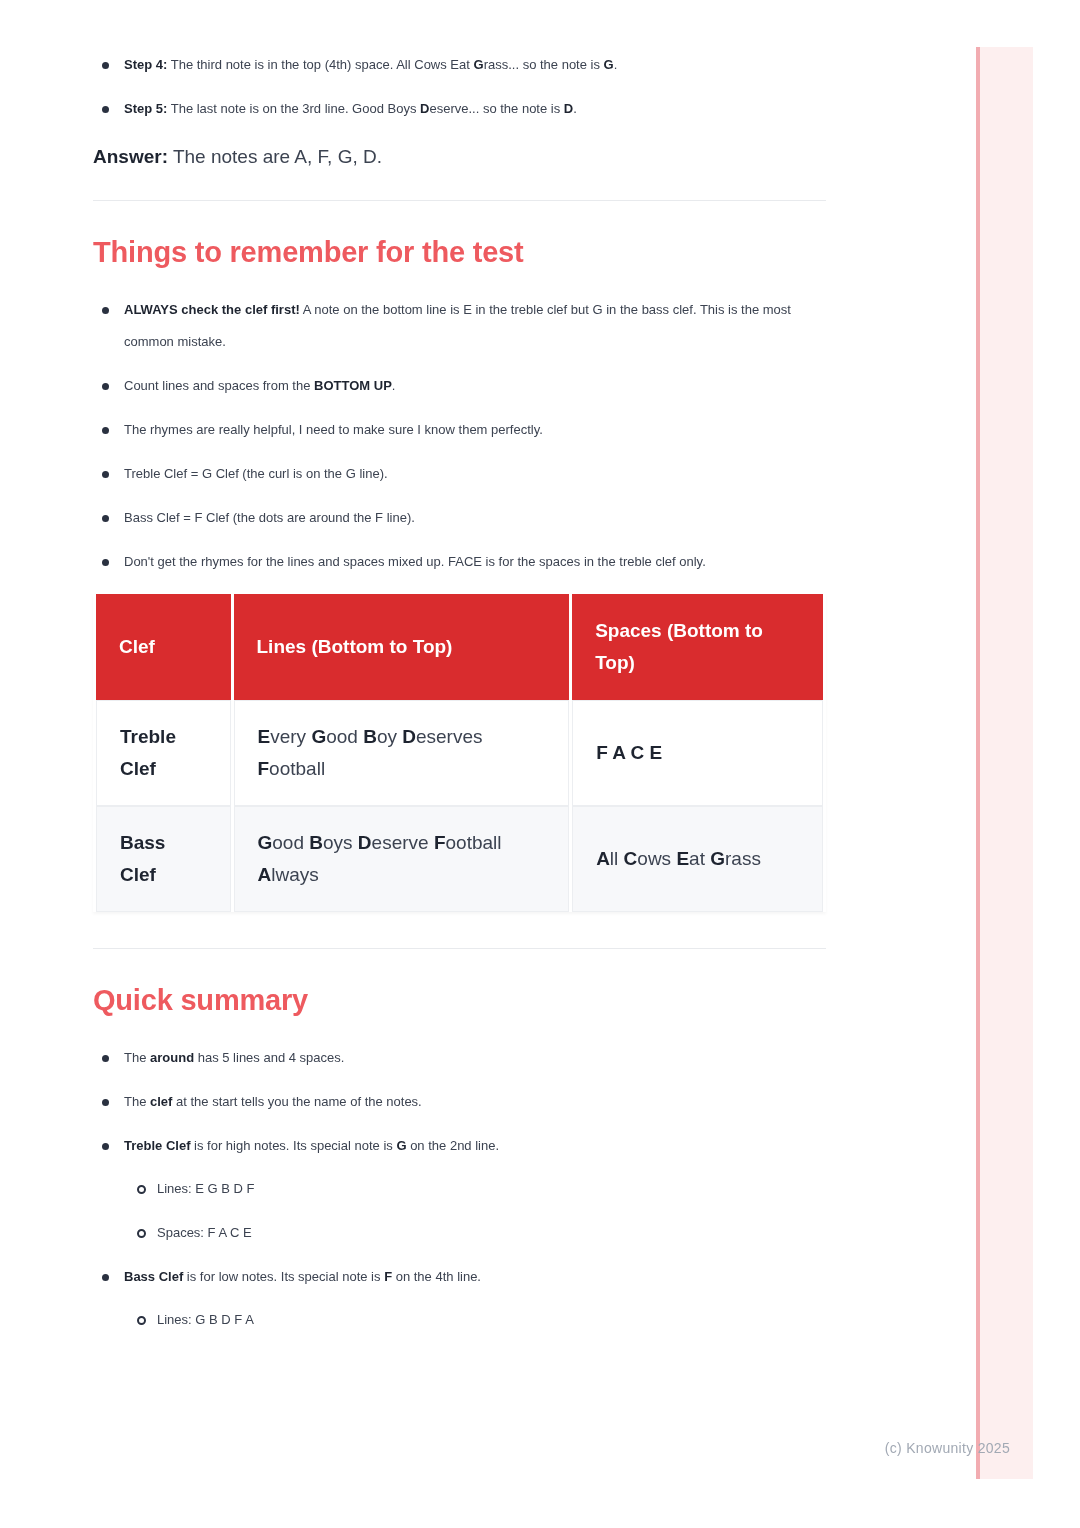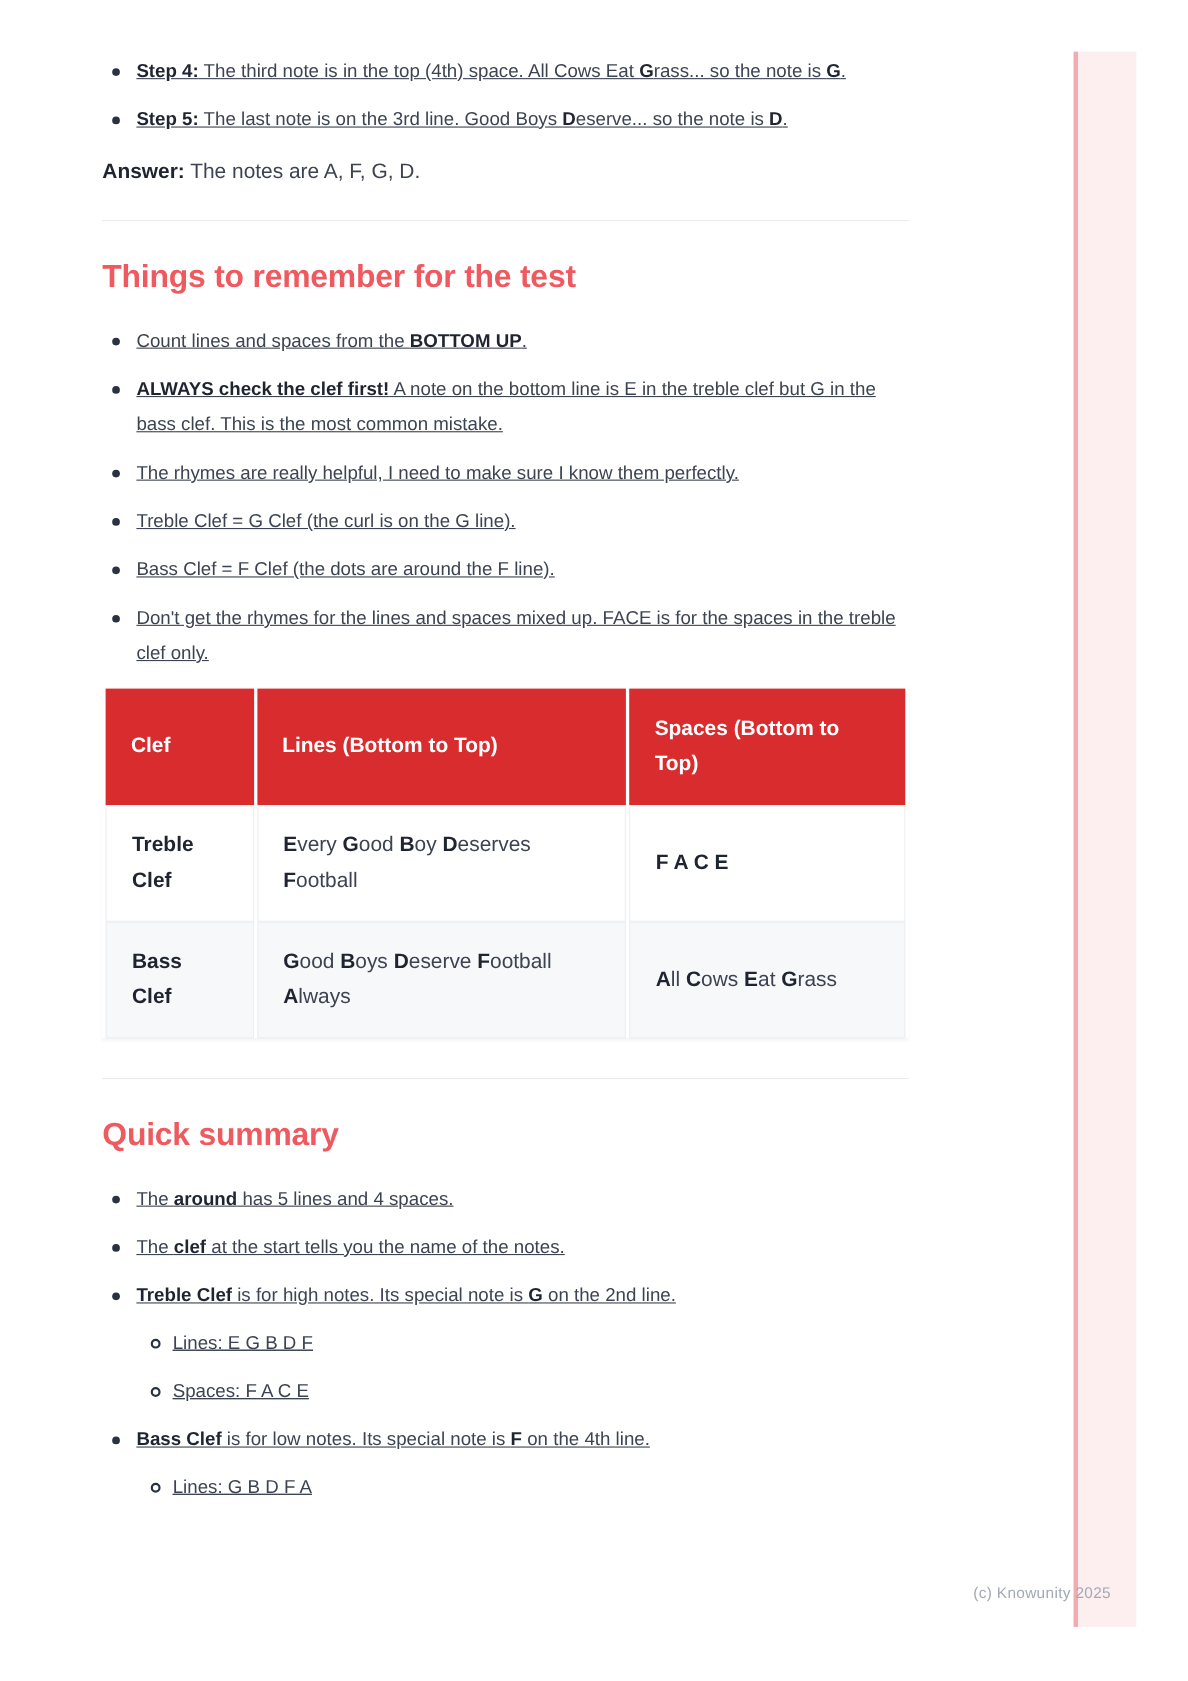--- a/index.html
+++ b/index.html
@@ -30,21 +30,21 @@
   .side-stripe{
     position:absolute;left:0;top:0;width:4px;height:100%;
     background:var(--side-stripe);
   }
   .content{
     position:absolute;left:93px;top:0;width:733px;padding-top:49px;z-index:1;
   }
   ul{list-style:none;margin:0;padding:0;}
   .li{
     position:relative;padding-left:31px;margin-bottom:12px;
-    font-size:17px;line-height:32px;text-decoration:underline;
+    font-size:13px;line-height:32px;
   }
   .dot{
     position:absolute;left:9px;top:13px;width:7px;height:7px;border-radius:50%;
     background:var(--bullet);
   }
   .ring{
     position:absolute;left:13px;top:12px;width:9px;height:9px;border-radius:50%;
     border:2px solid var(--bullet);box-sizing:border-box;background:transparent;
   }
   .sub{margin-top:11px;}
@@ -98,25 +98,25 @@
 
   <p class="answer"><span class="b">Answer:</span><span> The notes are A, F, G, D.</span></p>
 
   <hr>
 
   <h2>Things to remember for the test</h2>
 
   <ul>
     <li class="li">
       <span class="dot"></span>
+      <span><span class="b">ALWAYS check the clef first!</span><span> A note on the bottom line is E in the treble clef but G in the bass clef. This is the most common mistake.</span></span>
+    </li>
+    <li class="li">
+      <span class="dot"></span>
       <span><span>Count lines and spaces from the </span><span class="b">BOTTOM UP</span><span>.</span></span>
-    </li>
-    <li class="li">
-      <span class="dot"></span>
-      <span><span class="b">ALWAYS check the clef first!</span><span> A note on the bottom line is E in the treble clef but G in the bass clef. This is the most common mistake.</span></span>
     </li>
     <li class="li">
       <span class="dot"></span>
       <span><span>The rhymes are really helpful, I need to make sure I know them perfectly.</span></span>
     </li>
     <li class="li">
       <span class="dot"></span>
       <span><span>Treble Clef = G Clef (the curl is on the G line).</span></span>
     </li>
     <li class="li">

